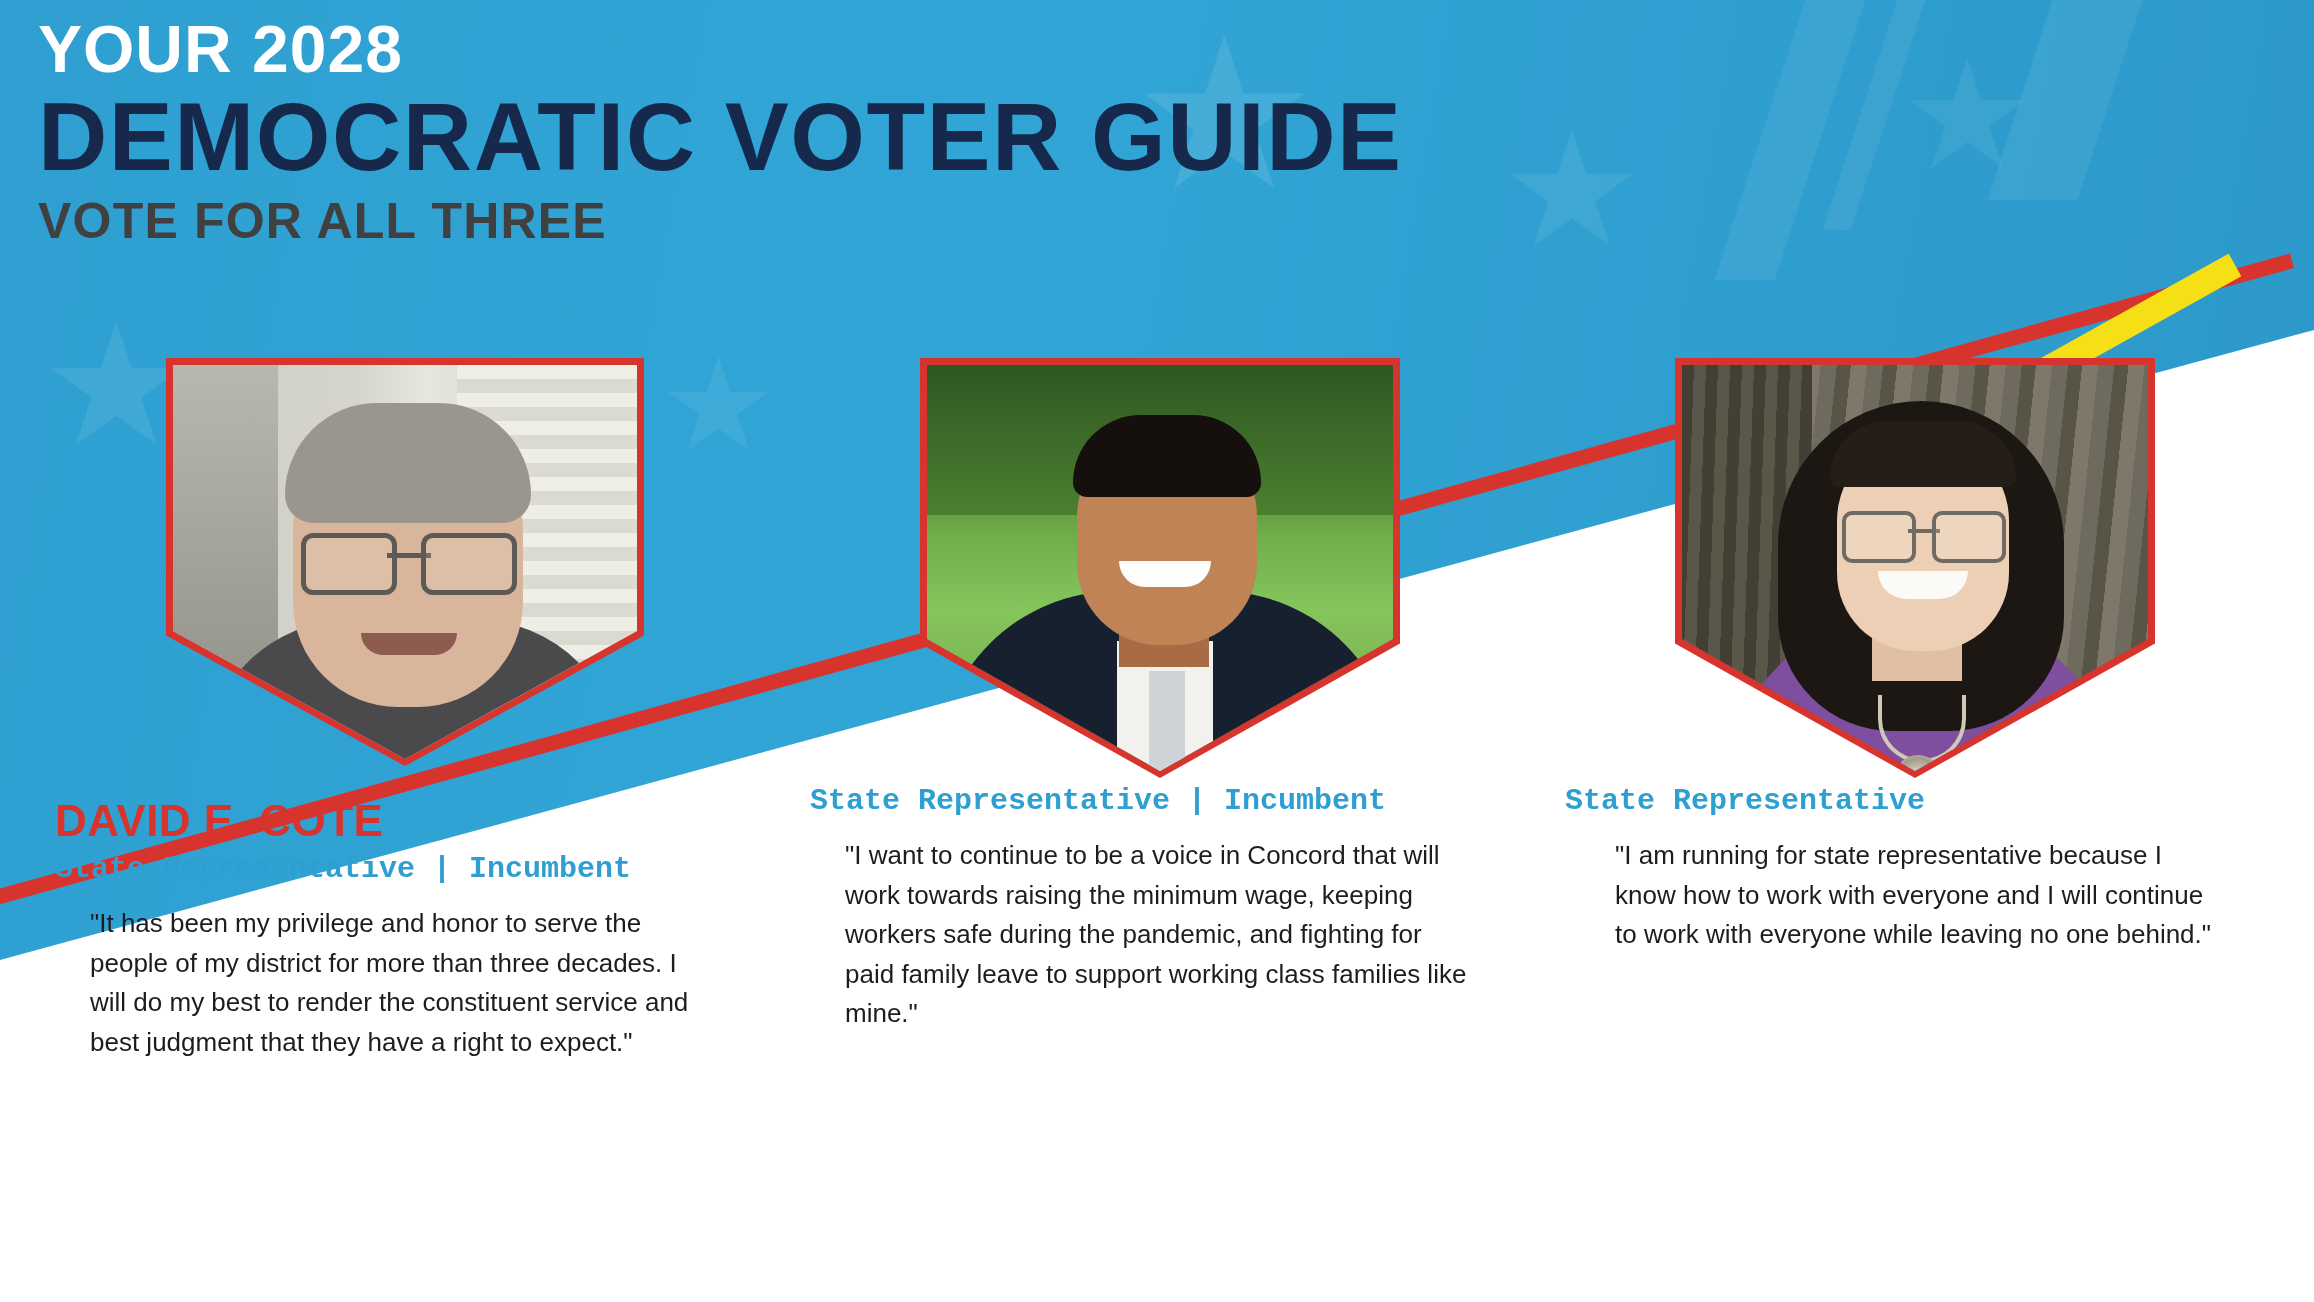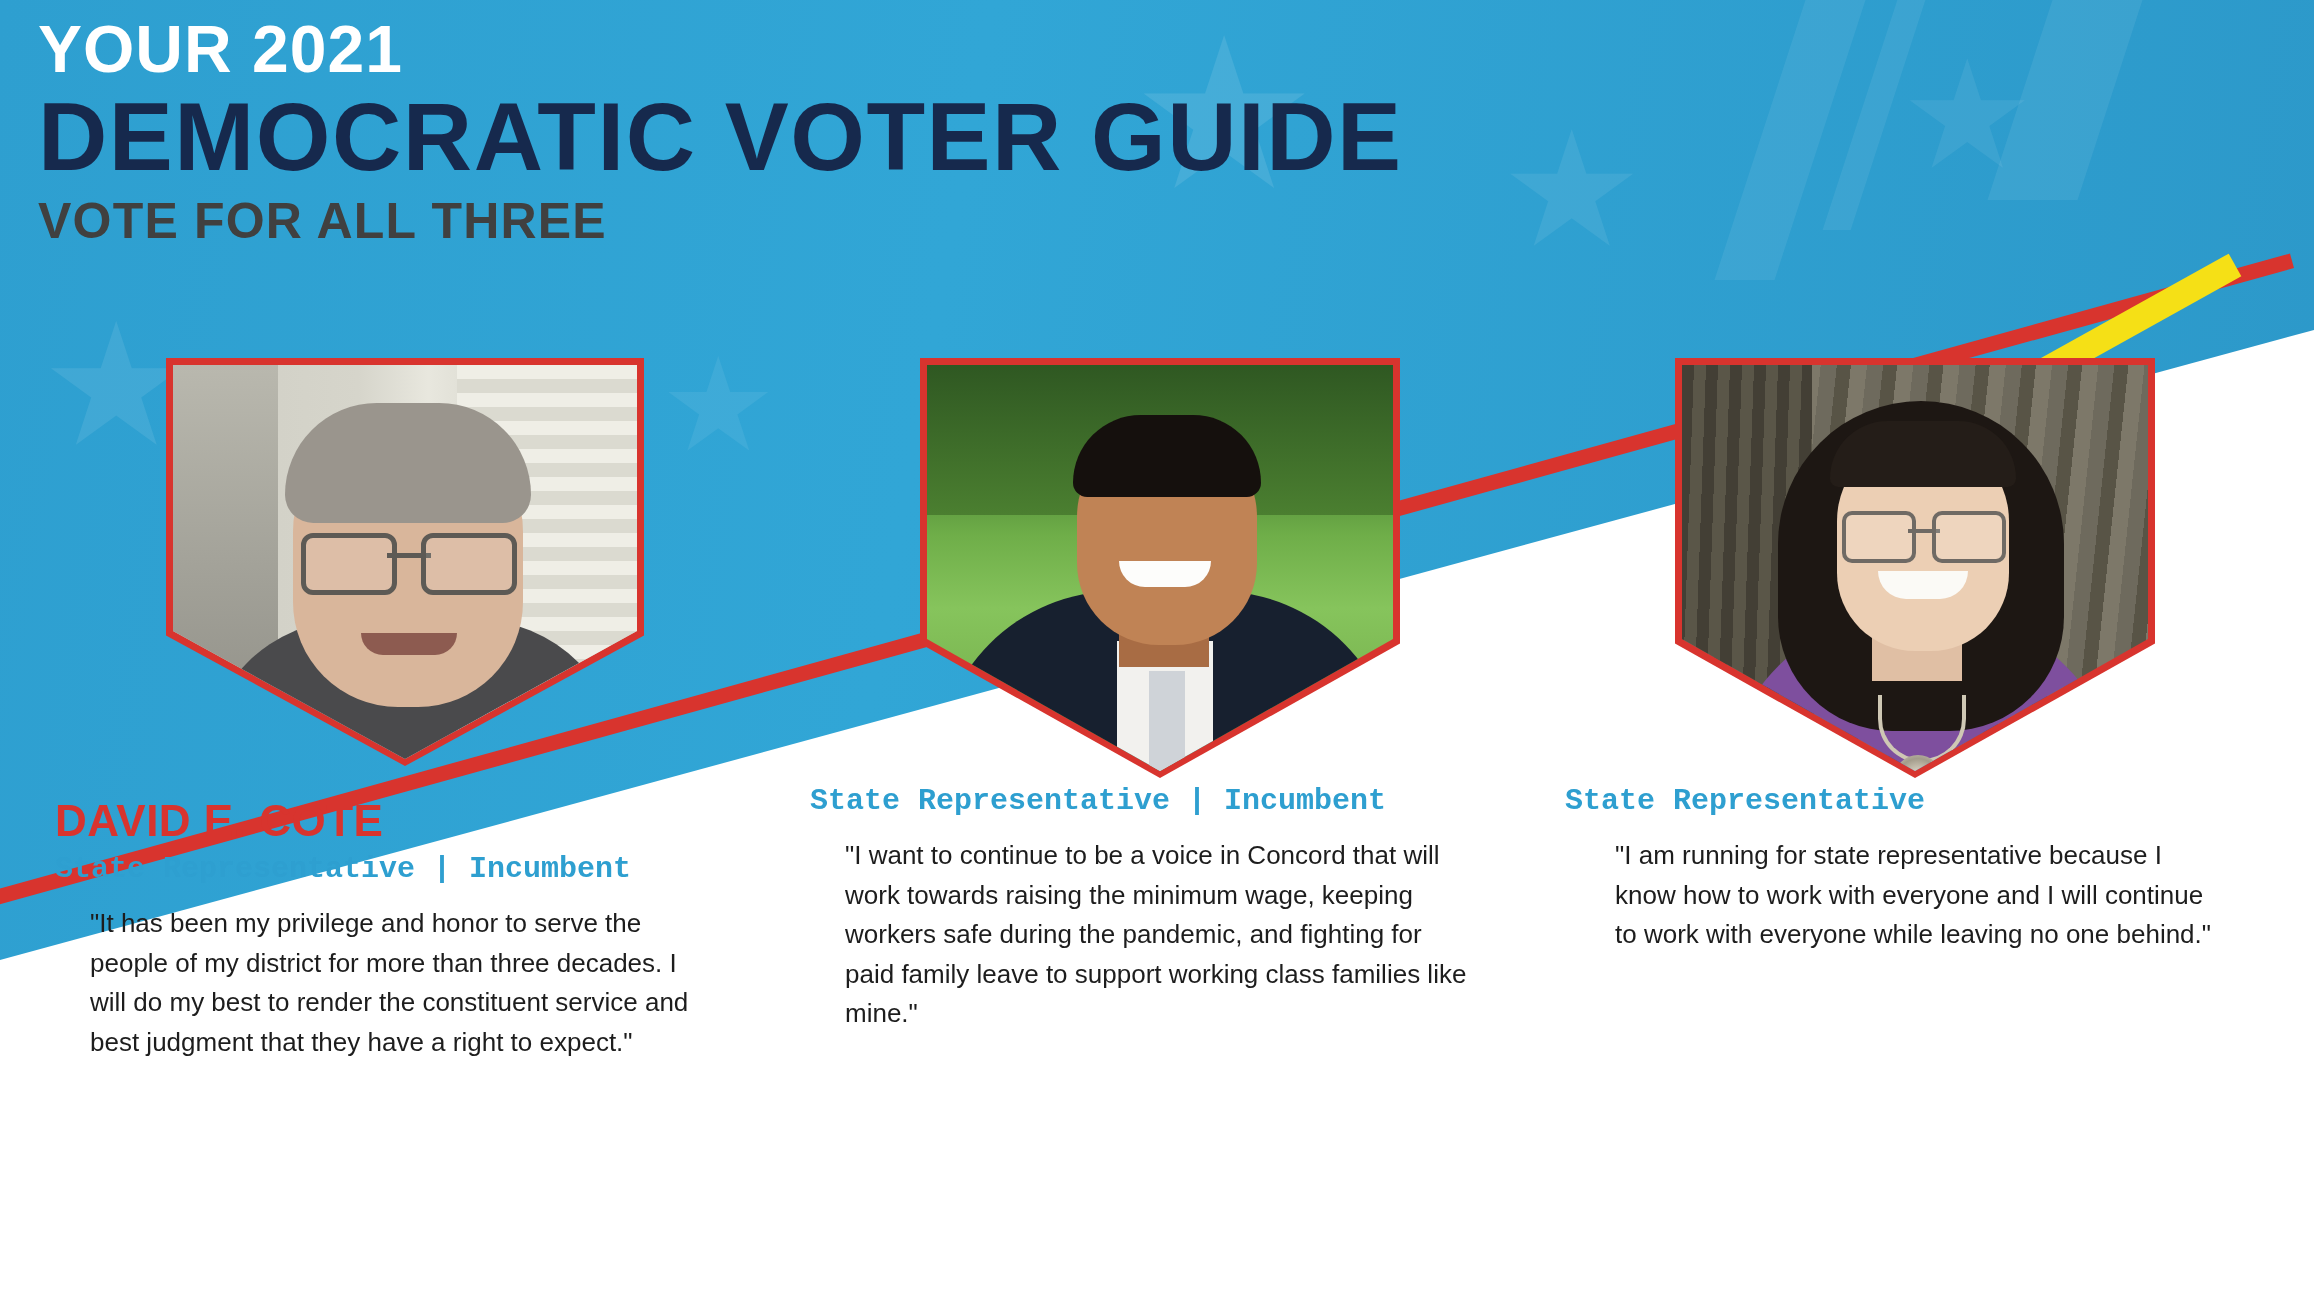--- a/index.html
+++ b/index.html
@@ -319,21 +319,21 @@
     <span class="star s4">★</span>
     <span class="star s5">★</span>
     <span class="streak k1"></span>
     <span class="streak k2"></span>
     <span class="streak k3"></span>
   </div>
 
   <div class="red-stripe"></div>
 
   <div class="headline">
-    <div class="line1">YOUR 2021</div>
+    <div class="line1">YOUR 2028</div>
     <div class="line2">DEMOCRATIC VOTER GUIDE</div>
     <div class="line3">VOTE FOR ALL THREE</div>
   </div>
 
   <div class="arrow-wrap">
     <svg width="620" height="420" viewBox="0 0 620 420">
       <g>
         <path d="M595 25 L100 300" stroke="#f5e016" stroke-width="26" stroke-linecap="butt" fill="none"></path>
         <polygon points="118,345 40,298 128,262" fill="#f5e016"></polygon>
       </g>

